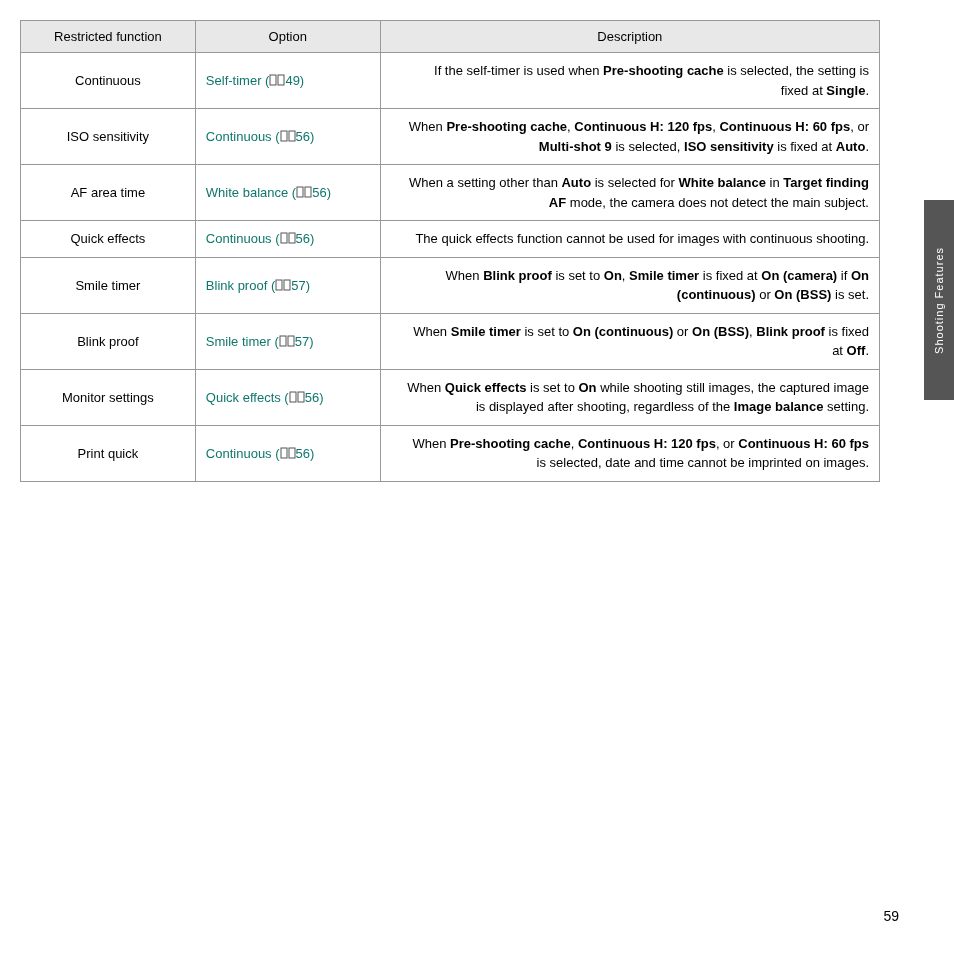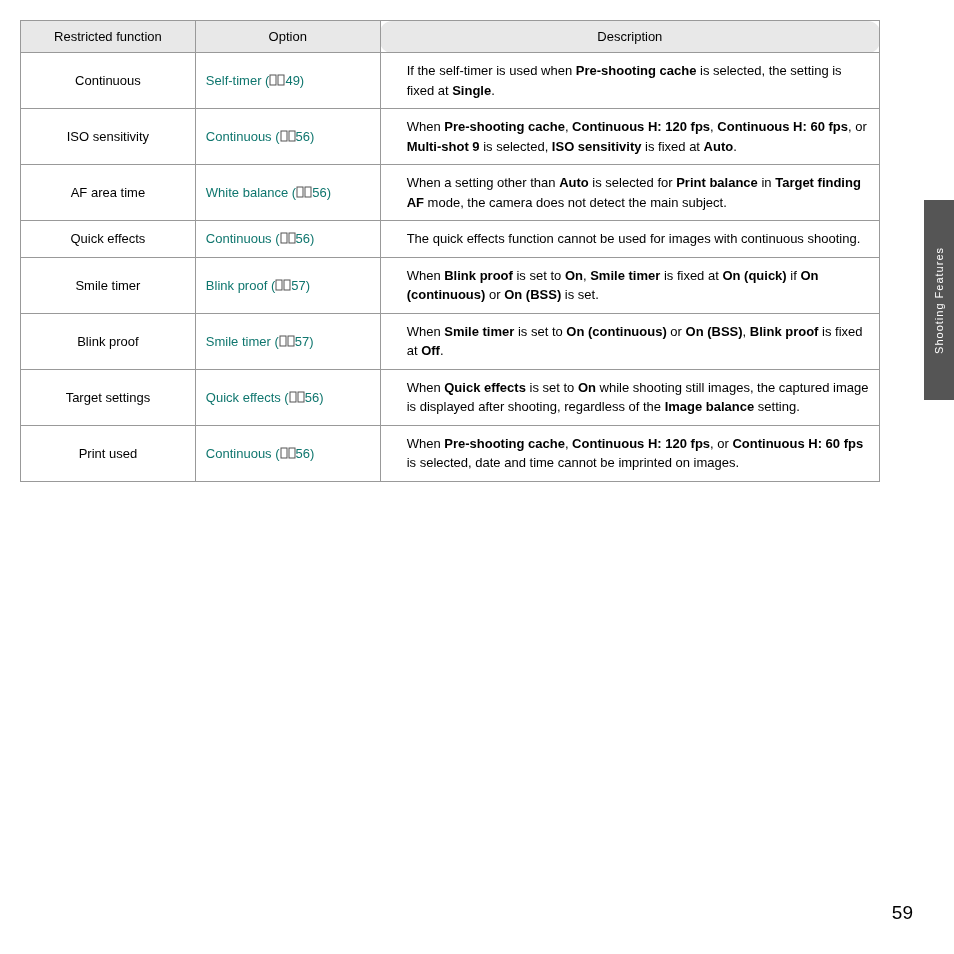--- a/index.html
+++ b/index.html
@@ -38,21 +38,20 @@
 
     thead tr th:first-child {
       width: 175px;
     }
     thead tr th:nth-child(2) {
       width: 185px;
       margin-left: 48px;
     }
     thead tr th:nth-child(3) {
       width: 500px;
-      border-radius: 12px;
     }
 
     tbody tr td {
       border: 1px solid #999;
       padding: 8px 10px;
       vertical-align: middle;
       font-size: 13px;
     }
 
     tbody tr td:first-child {
@@ -63,21 +62,21 @@
 
     tbody tr td:nth-child(2) {
       width: 185px;
       text-align: left;
       vertical-align: middle;
       color: #0f766e;
     }
 
     tbody tr td:nth-child(3) {
       width: 500px;
-      text-align: left;
+      text-align: right;
       vertical-align: middle;
       line-height: 1.5;
       padding-left: 26px;
     }
 
     
     .side-tab {
       position: absolute;
       right: 0;
       top: 200px;
@@ -95,22 +94,22 @@
       writing-mode: vertical-rl;
       transform: rotate(180deg);
       letter-spacing: 1px;
       white-space: nowrap;
     }
 
     
     .page-number {
       position: absolute;
       bottom: 30px;
-      right: 41px;
-      font-size: 19px;
+      right: 55px;
+      font-size: 14px;
       color: #000;
     }
   </style>
 </head>
 <body>
 
 <div class="page-container">
   <table>
     <thead>
       <tr>
@@ -135,56 +134,56 @@
                 <rect x="9" y="1" width="6" height="10" fill="none" stroke="#555" stroke-width="1"></rect>
               </svg></span>56)</td>
           <td>When <strong>Pre-shooting cache</strong>, <strong>Continuous H: 120 fps</strong>, <strong>Continuous H: 60 fps</strong>, or <strong>Multi-shot 9</strong> is selected, <strong>ISO sensitivity</strong> is fixed at <strong>Auto</strong>.</td>
         </tr>
         <tr>
           <td>AF area time</td>
           <td>White balance (<span style="display:inline-block;width:16px;height:12px;position:relative;top:1px;"><svg width="16" height="12" viewBox="0 0 16 12" xmlns="http://www.w3.org/2000/svg">
                 <rect x="1" y="1" width="6" height="10" fill="none" stroke="#555" stroke-width="1"></rect>
                 <rect x="9" y="1" width="6" height="10" fill="none" stroke="#555" stroke-width="1"></rect>
               </svg></span>56)</td>
-          <td>When a setting other than <strong>Auto</strong> is selected for <strong>Print balance</strong> in <strong>Target finding AF</strong> mode, the camera does not detect the main subject.</td>
+          <td>When a setting other than <strong>Auto</strong> is selected for <strong>White balance</strong> in <strong>Target finding AF</strong> mode, the camera does not detect the main subject.</td>
         </tr>
         <tr>
           <td>Quick effects</td>
           <td>Continuous (<span style="display:inline-block;width:16px;height:12px;position:relative;top:1px;"><svg width="16" height="12" viewBox="0 0 16 12" xmlns="http://www.w3.org/2000/svg">
                 <rect x="1" y="1" width="6" height="10" fill="none" stroke="#555" stroke-width="1"></rect>
                 <rect x="9" y="1" width="6" height="10" fill="none" stroke="#555" stroke-width="1"></rect>
               </svg></span>56)</td>
           <td>The quick effects function cannot be used for images with continuous shooting.</td>
         </tr>
         <tr>
           <td>Smile timer</td>
           <td>Blink proof (<span style="display:inline-block;width:16px;height:12px;position:relative;top:1px;"><svg width="16" height="12" viewBox="0 0 16 12" xmlns="http://www.w3.org/2000/svg">
                 <rect x="1" y="1" width="6" height="10" fill="none" stroke="#555" stroke-width="1"></rect>
                 <rect x="9" y="1" width="6" height="10" fill="none" stroke="#555" stroke-width="1"></rect>
               </svg></span>57)</td>
-          <td>When <strong>Blink proof</strong> is set to <strong>On</strong>, <strong>Smile timer</strong> is fixed at <strong>On (quick)</strong> if <strong>On (continuous)</strong> or <strong>On (BSS)</strong> is set.</td>
+          <td>When <strong>Blink proof</strong> is set to <strong>On</strong>, <strong>Smile timer</strong> is fixed at <strong>On (camera)</strong> if <strong>On (continuous)</strong> or <strong>On (BSS)</strong> is set.</td>
         </tr>
         <tr>
           <td>Blink proof</td>
           <td>Smile timer (<span style="display:inline-block;width:16px;height:12px;position:relative;top:1px;"><svg width="16" height="12" viewBox="0 0 16 12" xmlns="http://www.w3.org/2000/svg">
                 <rect x="1" y="1" width="6" height="10" fill="none" stroke="#555" stroke-width="1"></rect>
                 <rect x="9" y="1" width="6" height="10" fill="none" stroke="#555" stroke-width="1"></rect>
               </svg></span>57)</td>
           <td>When <strong>Smile timer</strong> is set to <strong>On (continuous)</strong> or <strong>On (BSS)</strong>, <strong>Blink proof</strong> is fixed at <strong>Off</strong>.</td>
         </tr>
         <tr>
-          <td>Target settings</td>
+          <td>Monitor settings</td>
           <td>Quick effects (<span style="display:inline-block;width:16px;height:12px;position:relative;top:1px;"><svg width="16" height="12" viewBox="0 0 16 12" xmlns="http://www.w3.org/2000/svg">
                 <rect x="1" y="1" width="6" height="10" fill="none" stroke="#555" stroke-width="1"></rect>
                 <rect x="9" y="1" width="6" height="10" fill="none" stroke="#555" stroke-width="1"></rect>
               </svg></span>56)</td>
           <td>When <strong>Quick effects</strong> is set to <strong>On</strong> while shooting still images, the captured image is displayed after shooting, regardless of the <strong>Image balance</strong> setting.</td>
         </tr>
         <tr>
-          <td>Print used</td>
+          <td>Print quick</td>
           <td>Continuous (<span style="display:inline-block;width:16px;height:12px;position:relative;top:1px;"><svg width="16" height="12" viewBox="0 0 16 12" xmlns="http://www.w3.org/2000/svg">
                 <rect x="1" y="1" width="6" height="10" fill="none" stroke="#555" stroke-width="1"></rect>
                 <rect x="9" y="1" width="6" height="10" fill="none" stroke="#555" stroke-width="1"></rect>
               </svg></span>56)</td>
           <td>When <strong>Pre-shooting cache</strong>, <strong>Continuous H: 120 fps</strong>, or <strong>Continuous H: 60 fps</strong> is selected, date and time cannot be imprinted on images.</td>
         </tr>
       </tbody>
   </table>
 
   <div class="side-tab">

